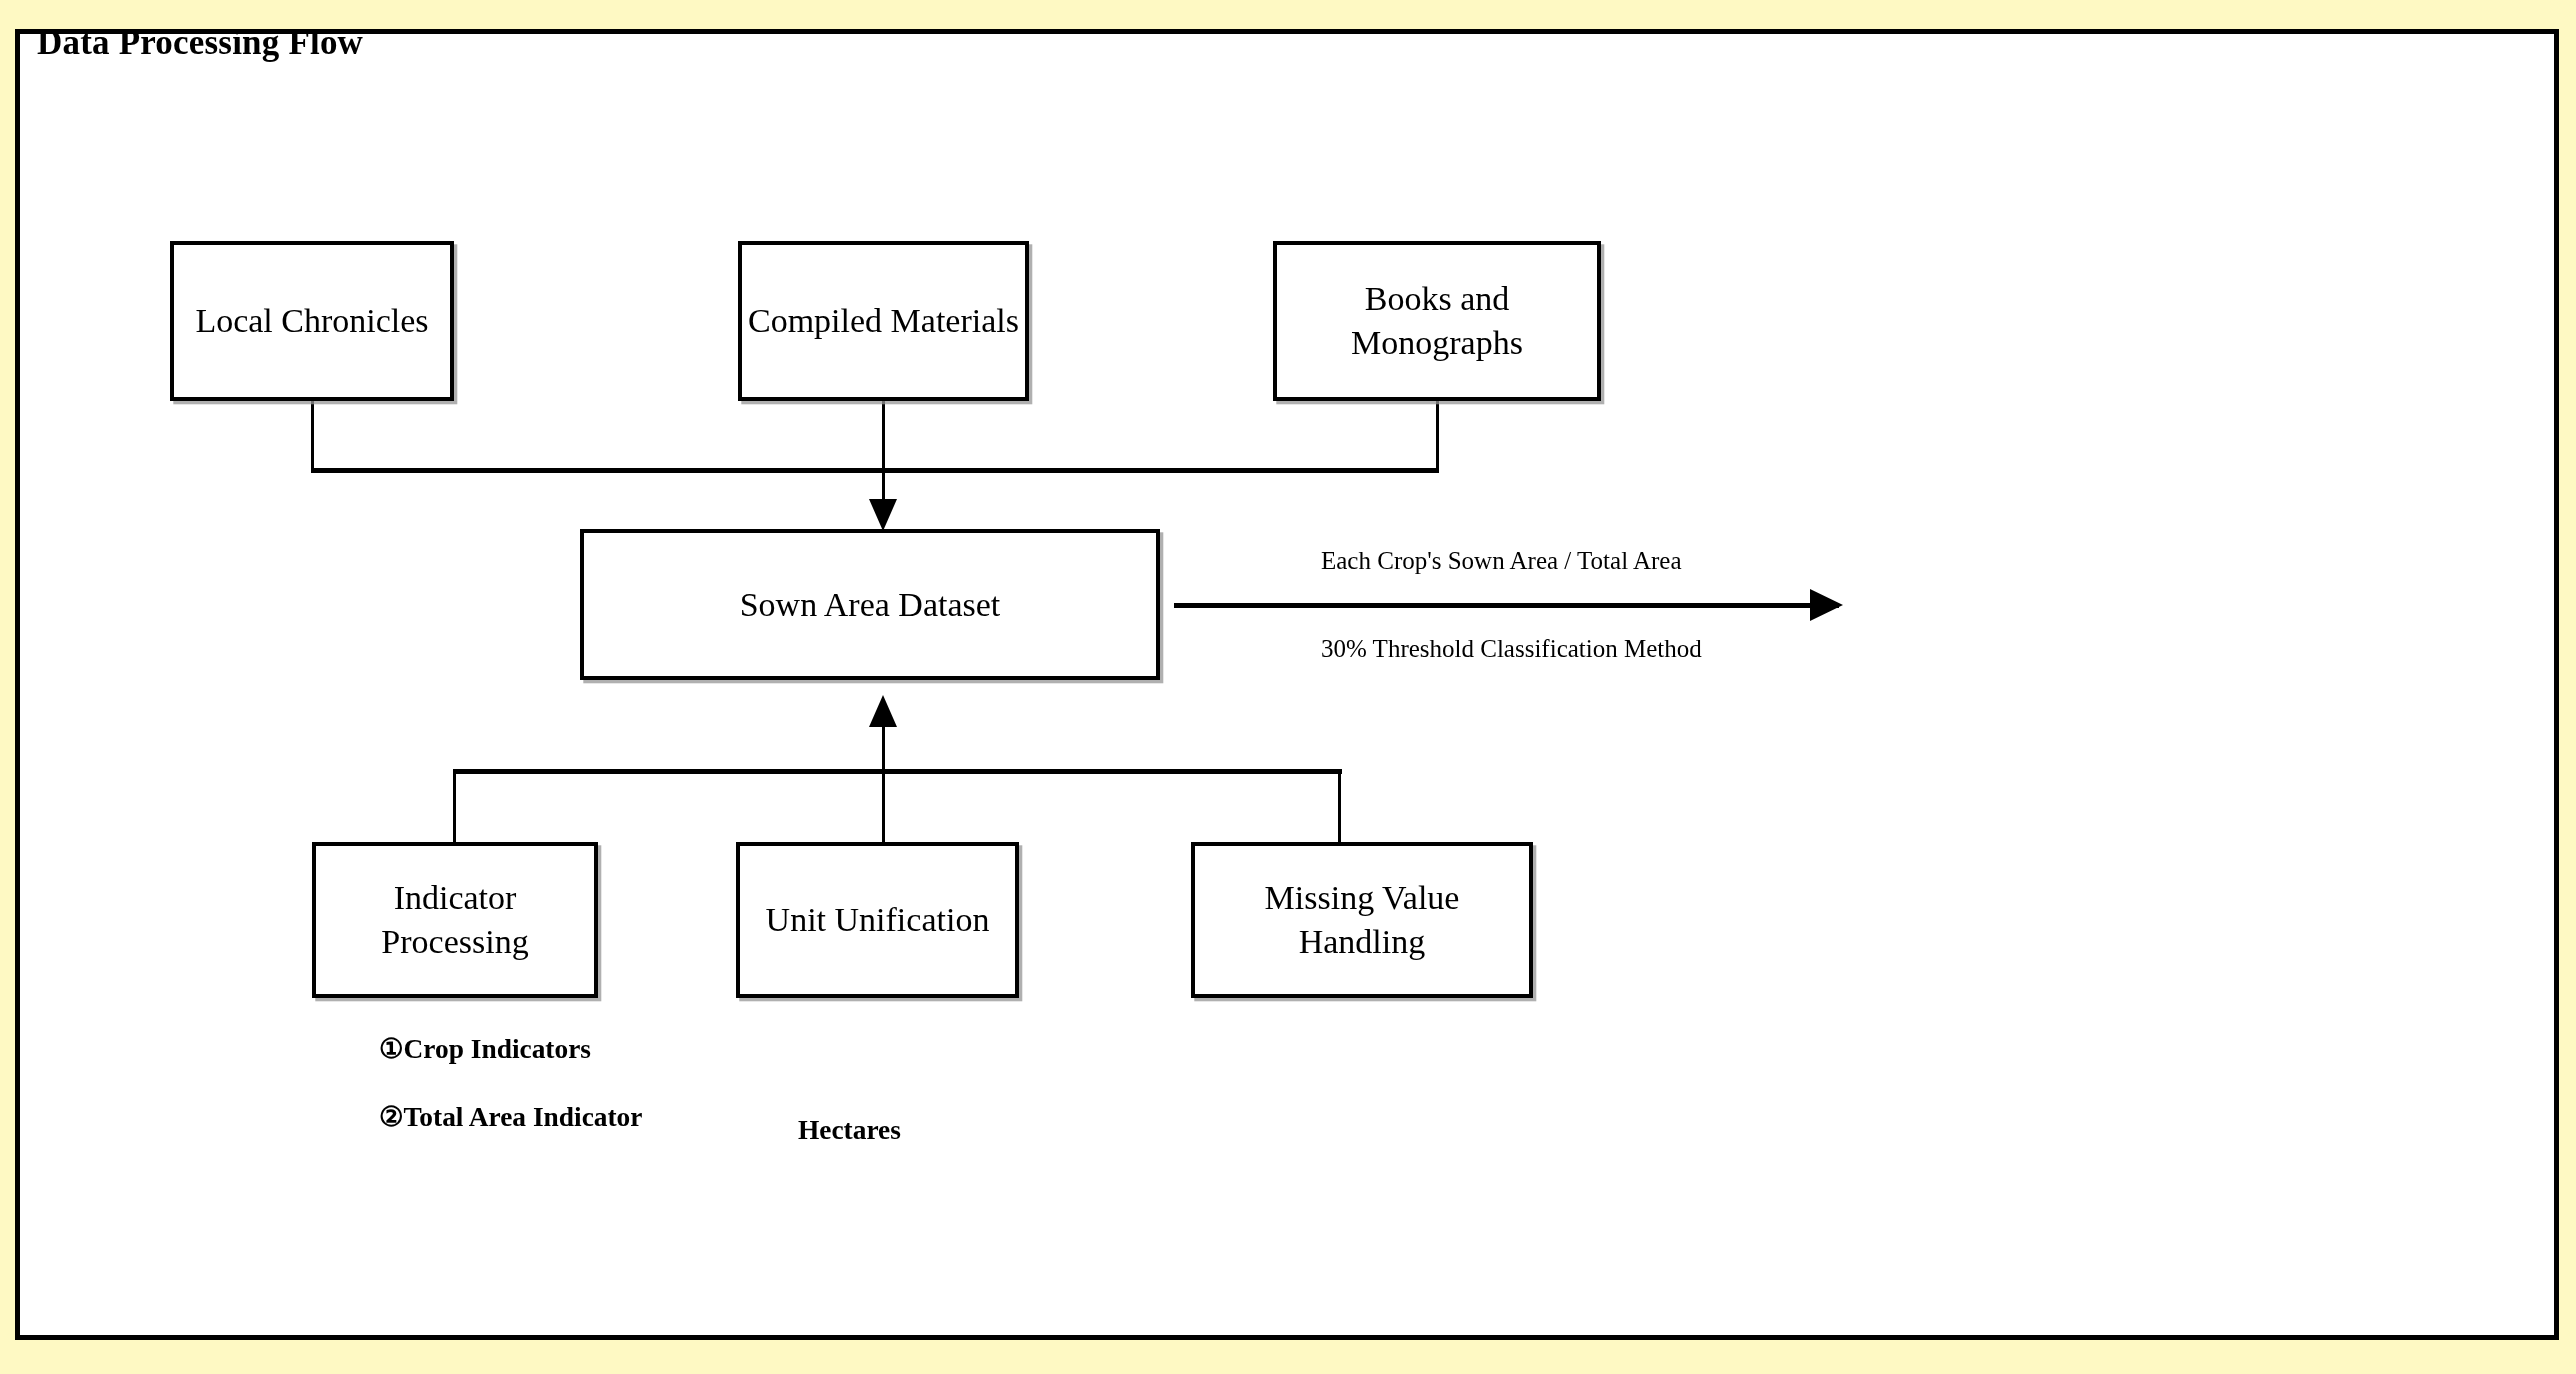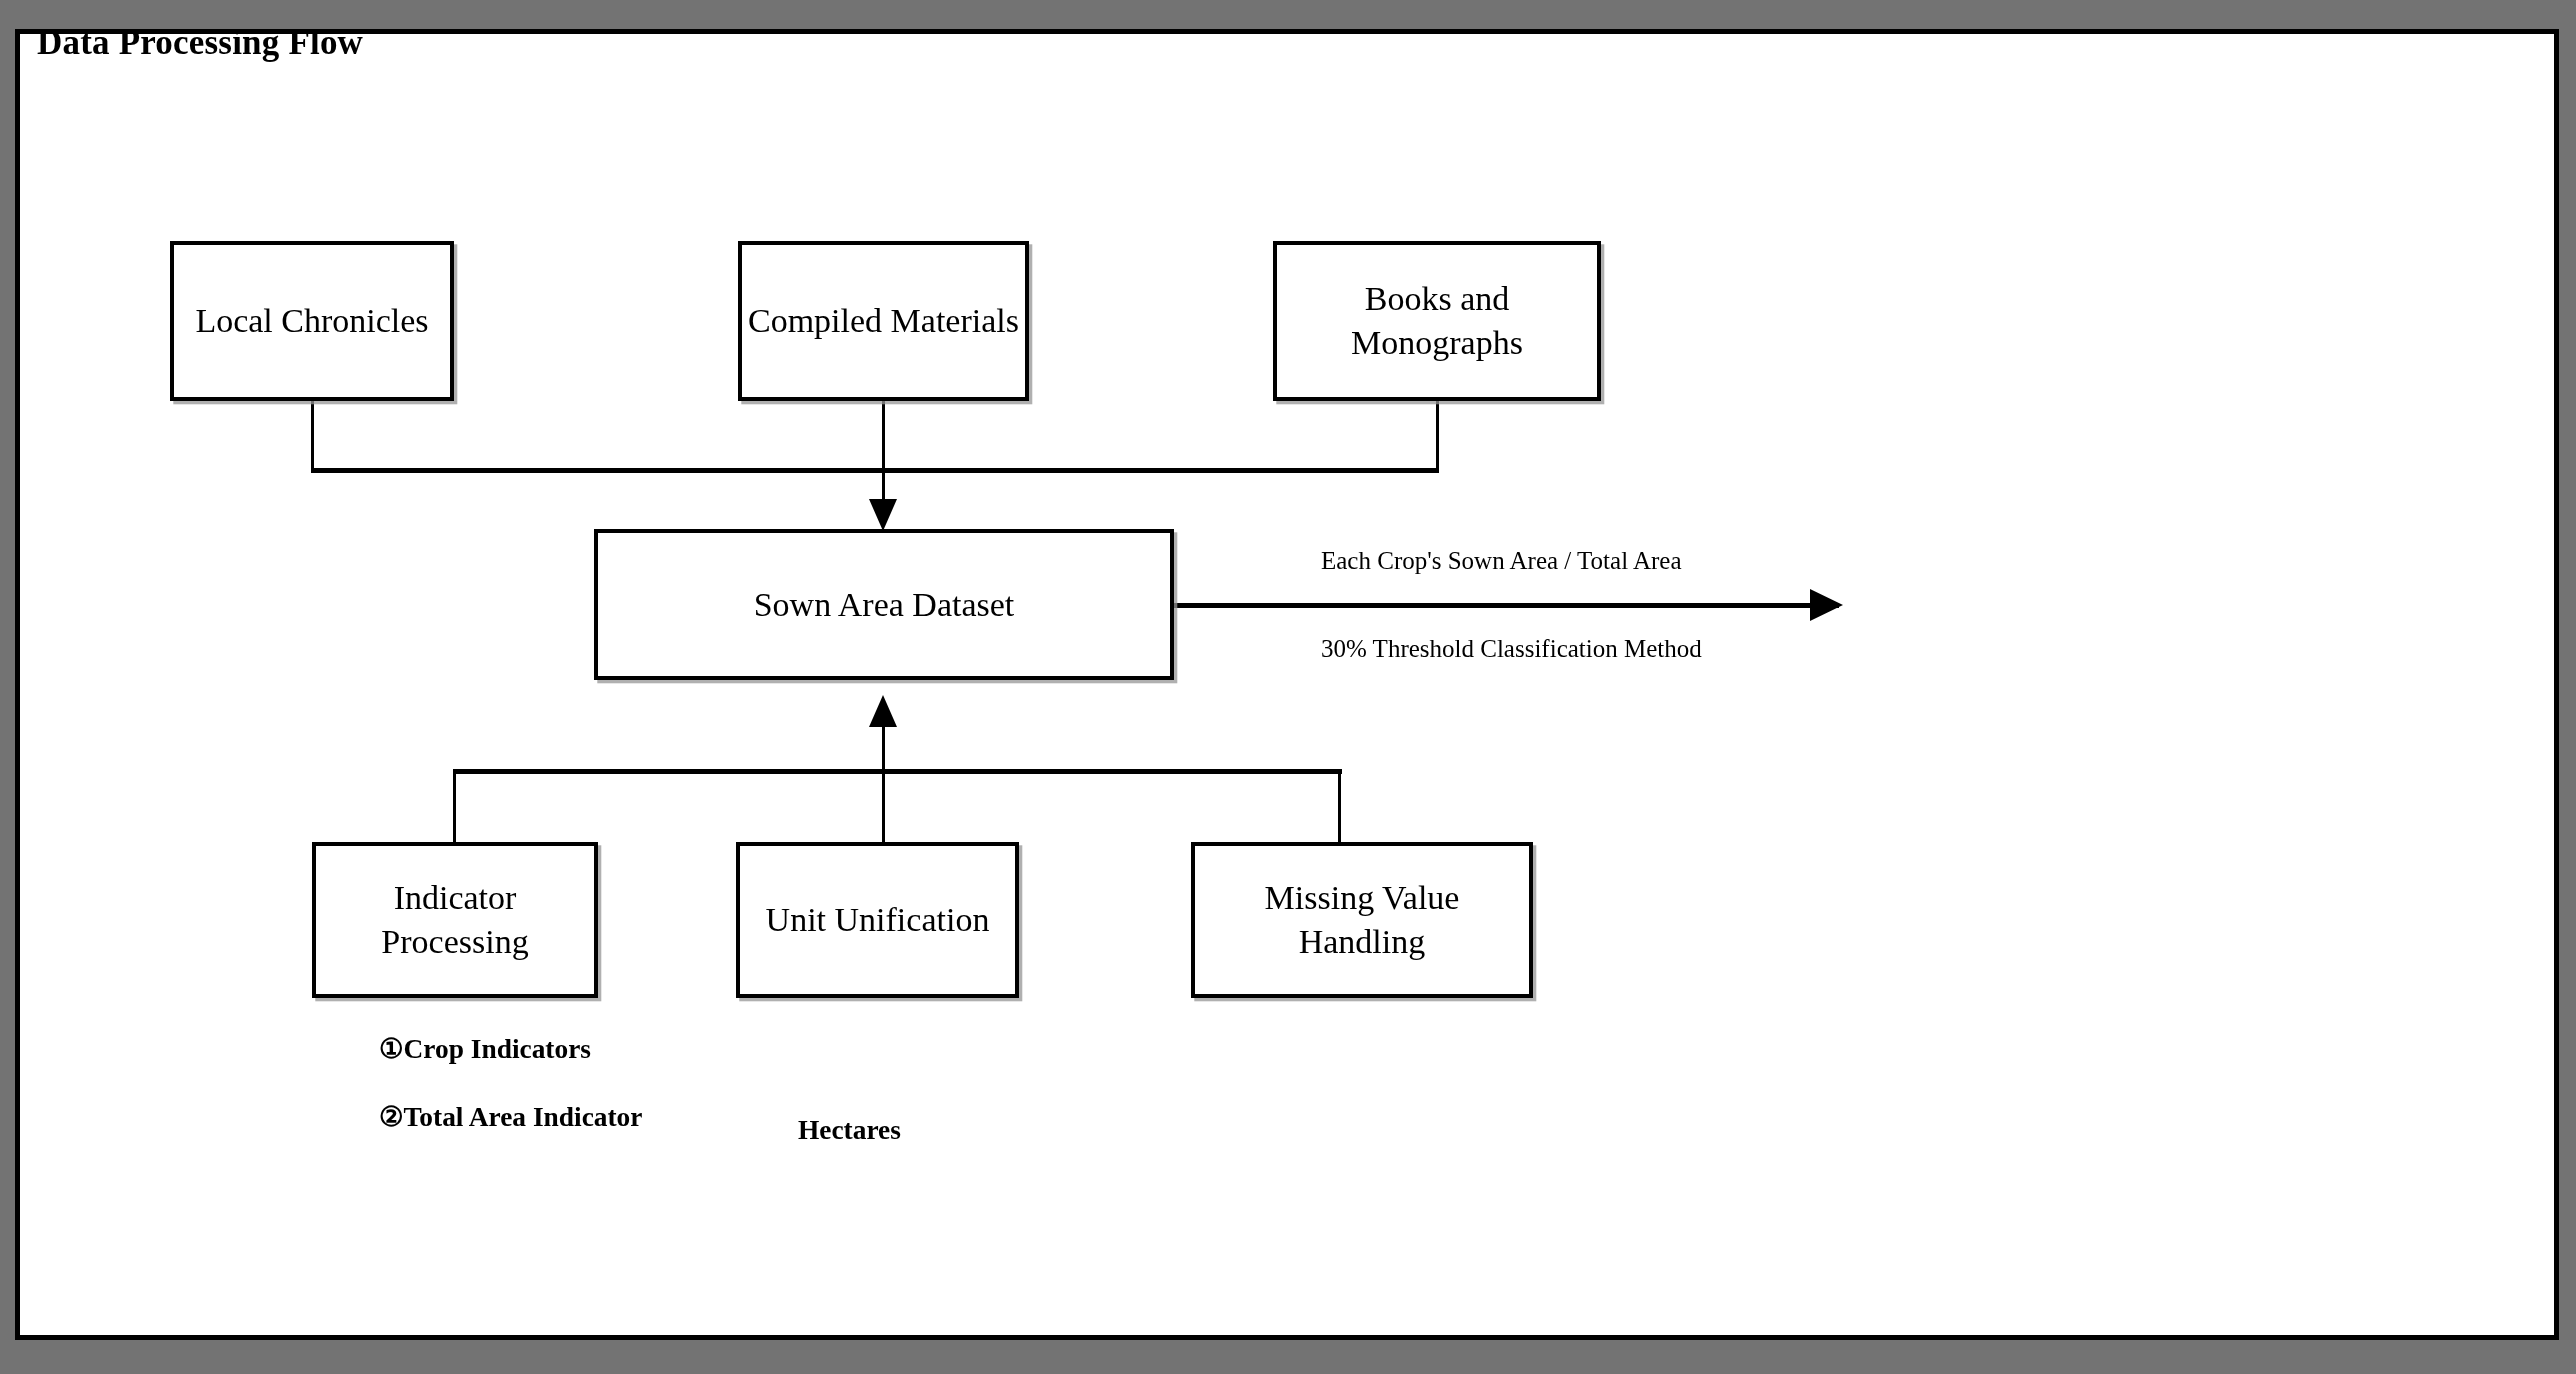--- a/index.html
+++ b/index.html
@@ -7,21 +7,21 @@
     padding: 0;
     background: #ffffff;
   }
   body {
     font-family: "Liberation Serif", "DejaVu Serif", serif;
   }
   #stage {
     position: relative;
     width: 2576px;
     height: 1374px;
-    background: #737373;
+    background: #fef9c3;
     overflow: hidden;
   }
   
   #frame {
     position: absolute;
     left: 15px;
     top: 29px;
     width: 2544px;
     height: 1311px;
     border: 5.8px solid #000000;
@@ -54,21 +54,21 @@
     font-size: 34px;
     line-height: 1.28;
     z-index: 5;
   }
   .node .lbl { display: block; padding: 0 5px; }
   
   #box-local      { left: 170px;  top: 241px;  width: 284px; height: 160px; }
   #box-compiled   { left: 738px;  top: 241px;  width: 291px; height: 160px; }
   #box-books      { left: 1273px; top: 241px;  width: 328px; height: 160px; }
   
-  #box-sown       { left: 594px;  top: 529px;  width: 580px; height: 151px; }
+  #box-sown       { left: 580px;  top: 529px;  width: 580px; height: 151px; }
   #box-crop       { left: 1844px; top: 529px;  width: 577px; height: 151px; }
   
   #box-indicator  { left: 312px;  top: 842px; width: 286px; height: 156px; }
   #box-unit       { left: 736px;  top: 842px; width: 283px; height: 156px; }
   #box-missing    { left: 1155px; top: 842px; width: 342px; height: 156px; margin-left: 36px; }
 
   
   .ln {
     position: absolute;
     background: #000000;

